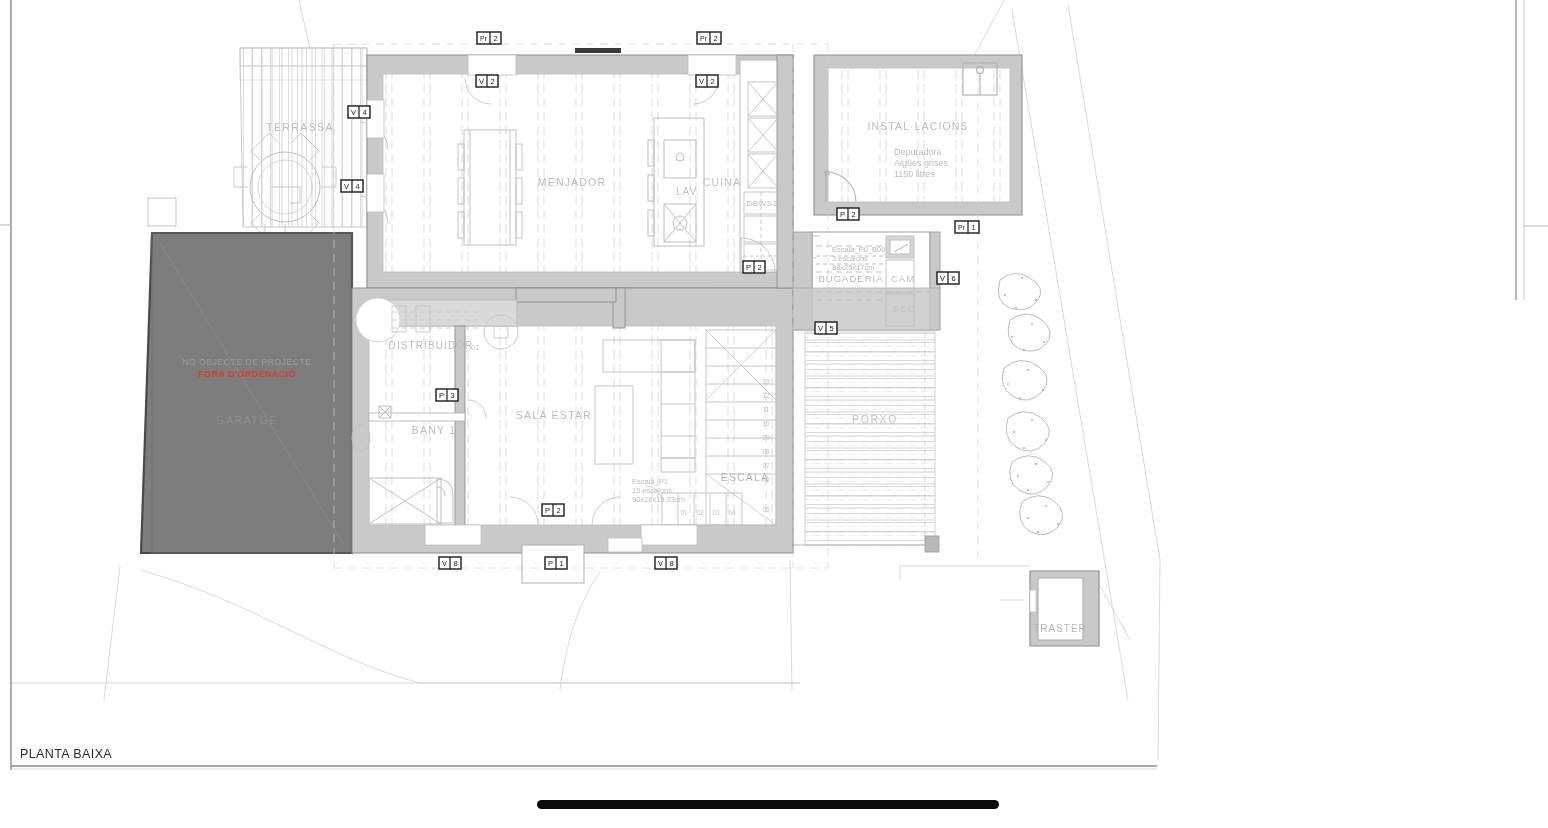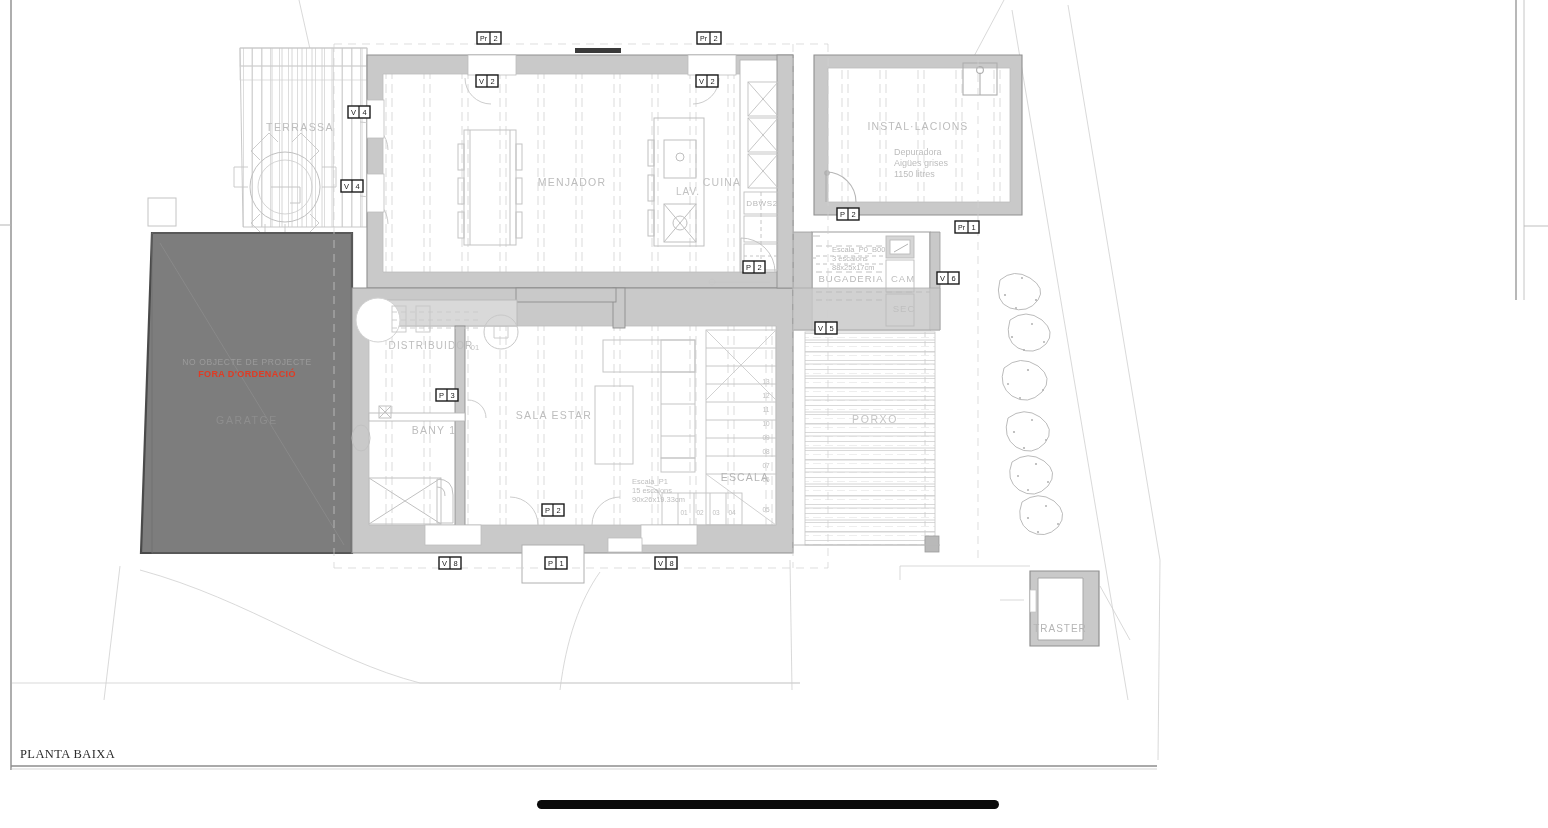--- a/index.html
+++ b/index.html
@@ -25,21 +25,21 @@
     height: 828px;
     display: block;
   }
   .sheet-title {
     position: absolute;
     left: 20px;
     top: 747px;
     font-size: 12.5px;
     letter-spacing: 0.4px;
     color: #2b2b2b;
-    font-family: Liberation Serif, serif;
+    font-family: Liberation Sans, sans-serif;
     white-space: nowrap;
   }
   .scrollbar {
     position: absolute;
     left: 537px;
     top: 800px;
     width: 462px;
     height: 9px;
     background: #0a0a0a;
     border-radius: 5px;

